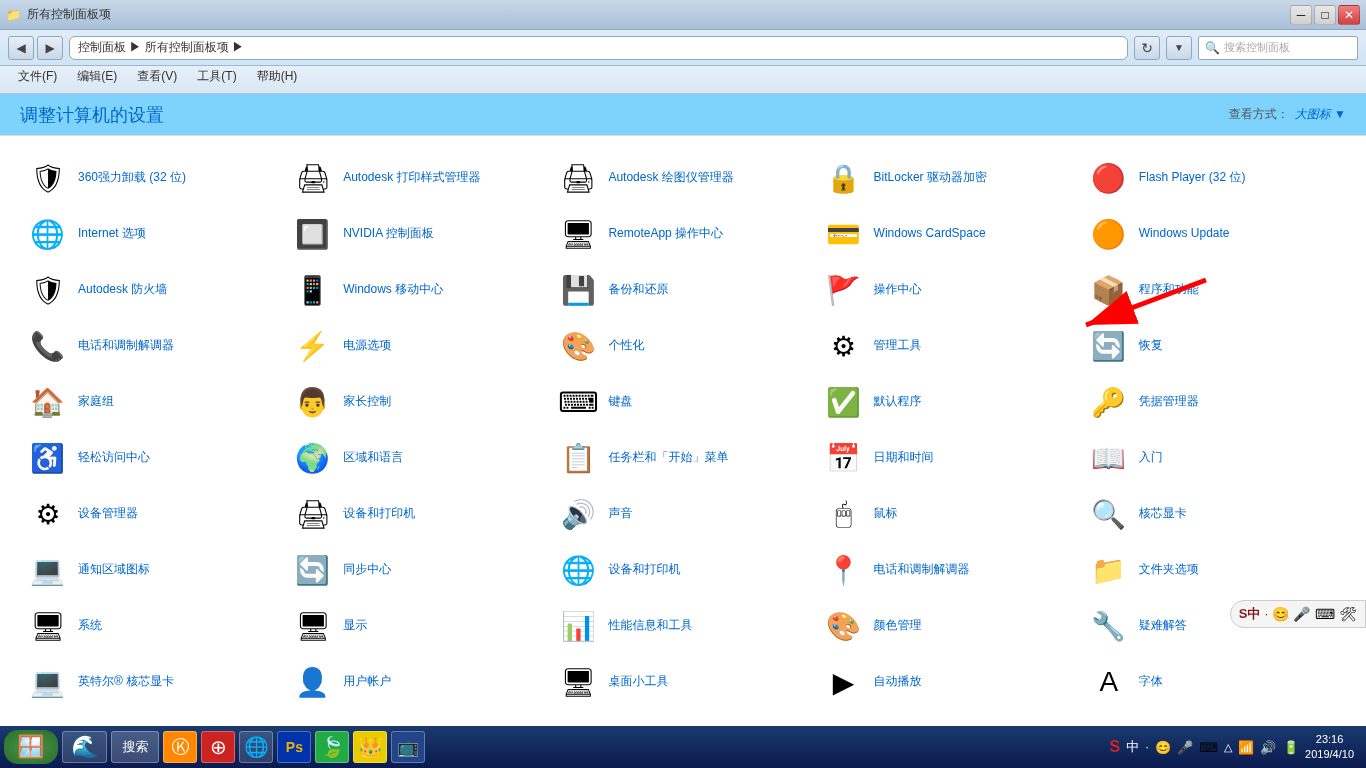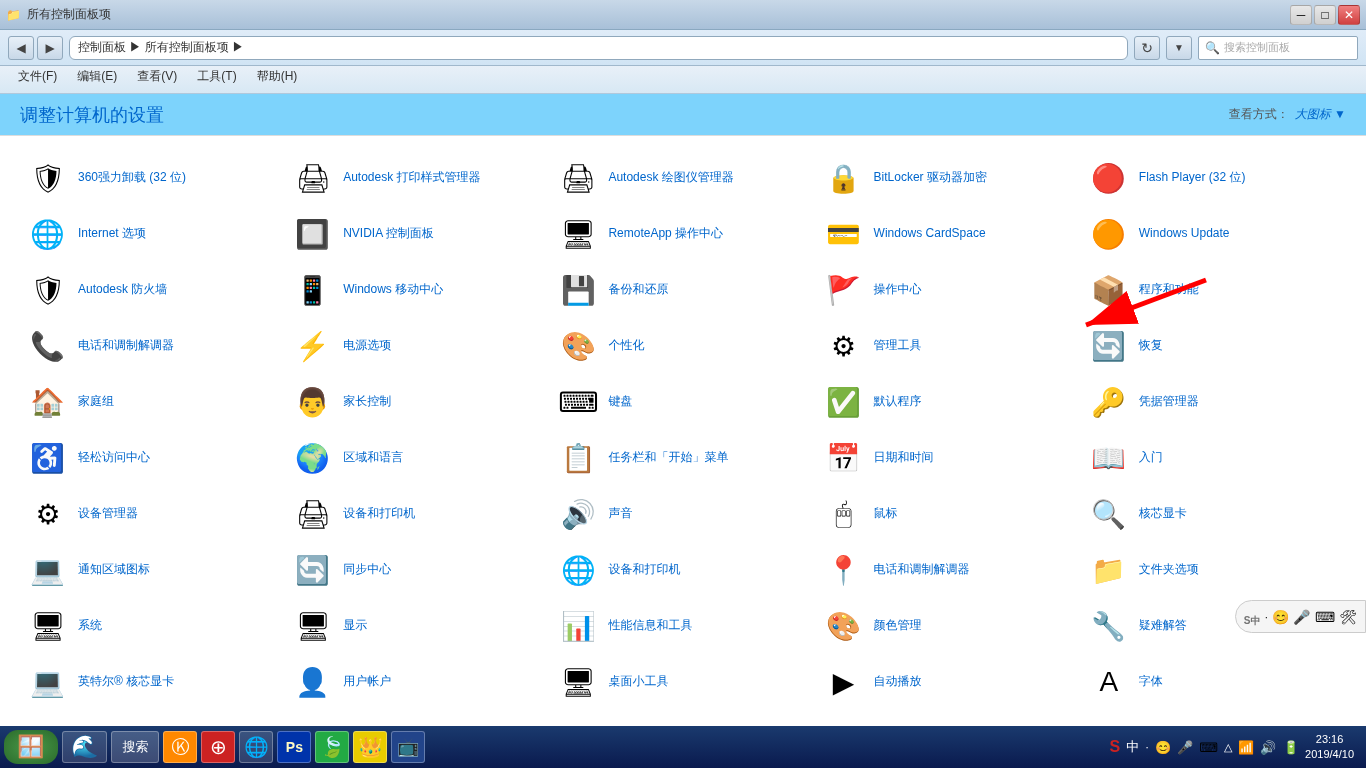--- a/index.html
+++ b/index.html
@@ -467,39 +467,39 @@
 <svg class="red-arrow" viewBox="0 0 200 80">
   <defs>
     <marker id="arrowhead" markerWidth="10" markerHeight="7" refX="10" refY="3.5" orient="auto">
       <polygon points="0 0, 10 3.5, 0 7" fill="red"></polygon>
     </marker>
   </defs>
   <line x1="180" y1="10" x2="60" y2="55" stroke="red" stroke-width="5" marker-end="url(#arrowhead)"></line>
 </svg>
 
 <div class="sogou-bar">
-  <span style="font-size:10px;color:#737373;font-weight:bold;margin-top:9px;">S中</span>
+  <span style="font-size:13px;color:#7f1d1d;font-weight:bold;">S中</span>
   <span style="font-size:11px;">·</span>
   <span style="font-size:14px;">😊</span>
   <span style="font-size:14px;">🎤</span>
   <span style="font-size:14px;">⌨</span>
   <span style="font-size:14px;">🛠</span>
 </div>
 
 <div class="taskbar">
   <div class="start-btn">
     <span style="font-size:22px;">🪟</span>
   </div>
   <div class="taskbar-apps">
     <div class="taskbar-app" style="font-size:22px;">🌊</div>
     <div class="taskbar-app" style="font-size:13px;color:white;background:rgba(255,255,255,0.2);width:48px;">搜索</div>
     <div class="taskbar-app" style="font-size:18px;background:#ff8800;color:white;width:34px;">Ⓚ</div>
     <div class="taskbar-app" style="font-size:20px;background:#cc2222;color:white;width:34px;">⊕</div>
     <div class="taskbar-app" style="font-size:20px;width:34px;">🌐</div>
-    <div class="taskbar-app" style="font-size:14px;background:#0033aa;color:#fef9c3;width:34px;font-weight:bold;">Ps</div>
+    <div class="taskbar-app" style="font-size:14px;background:#0033aa;color:#eab308;width:34px;font-weight:bold;">Ps</div>
     <div class="taskbar-app" style="font-size:20px;background:#22aa44;width:34px;">🍃</div>
     <div class="taskbar-app" style="font-size:20px;background:#e8cc00;width:34px;">👑</div>
     <div class="taskbar-app" style="font-size:18px;background:#22448a;width:34px;">📺</div>
   </div>
   <div class="taskbar-tray">
     <span style="font-size:16px;color:#cc2222;font-weight:bold;">S</span>
     <span style="font-size:13px;color:white;">中</span>
     <span style="font-size:11px;color:white;">·</span>
     <span style="font-size:13px;">😊</span>
     <span style="font-size:13px;">🎤</span>

